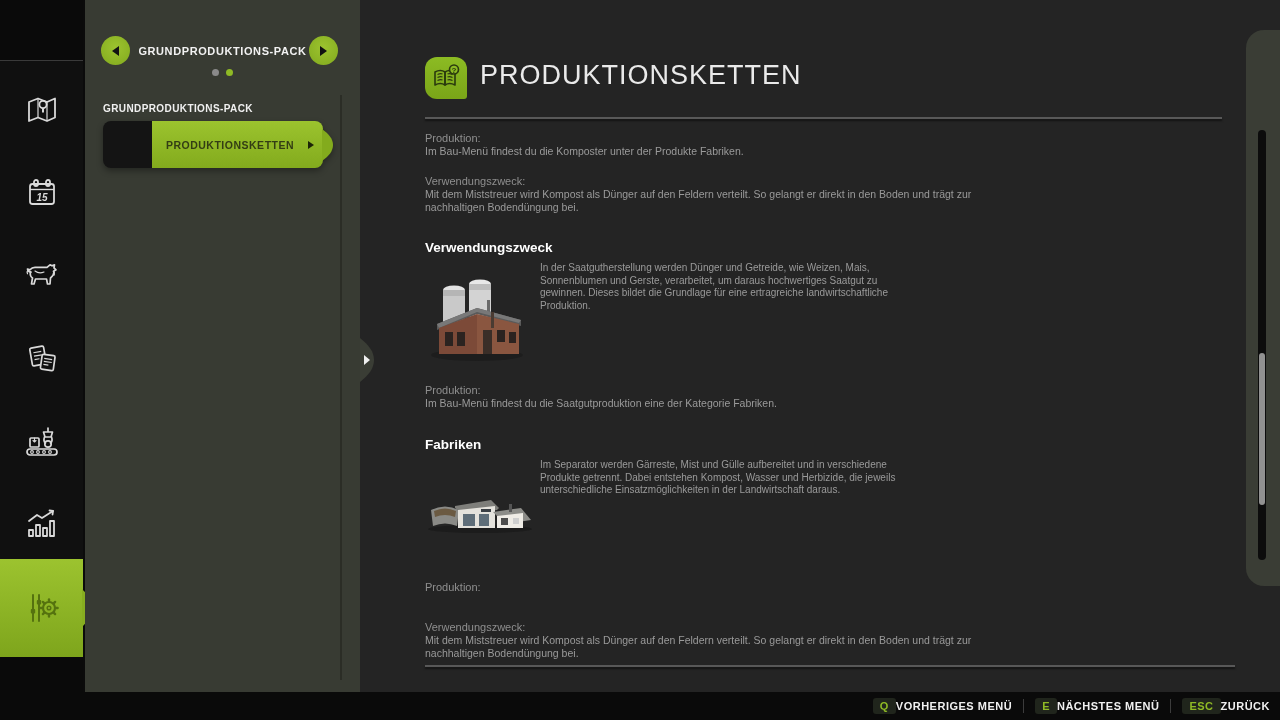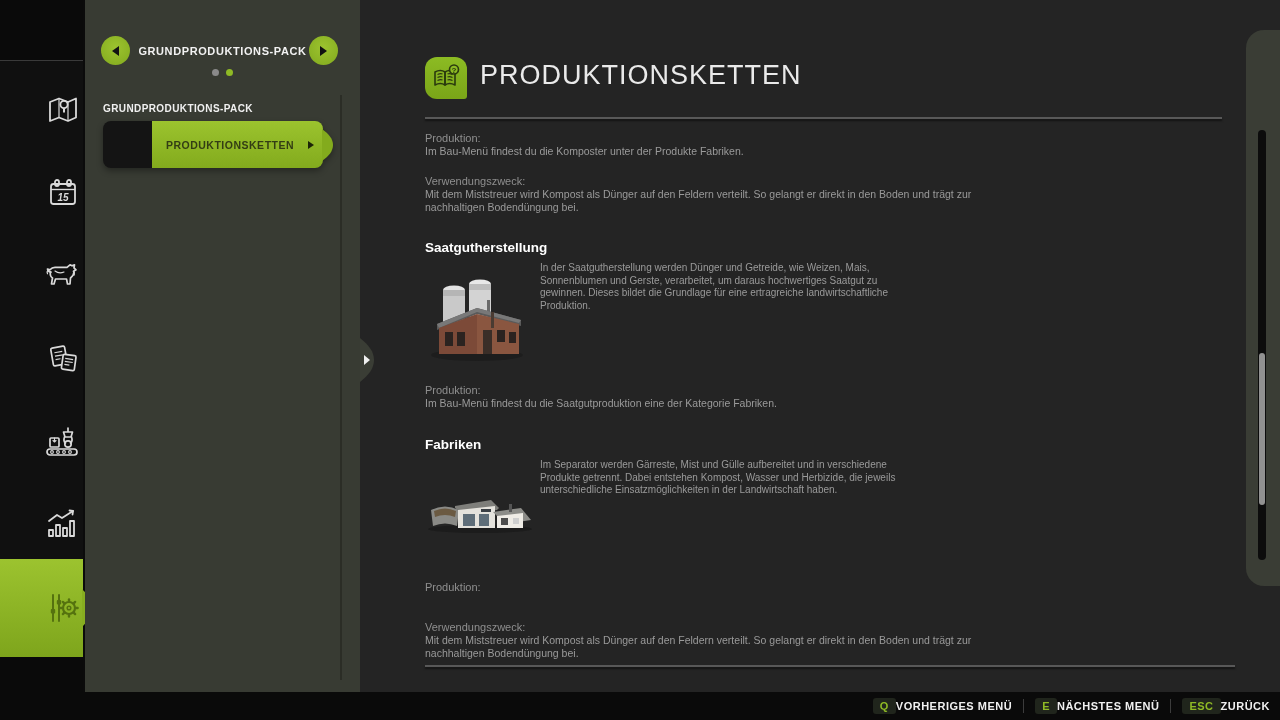--- a/index.html
+++ b/index.html
@@ -4,21 +4,21 @@
 <style>
   * { margin:0; padding:0; box-sizing:border-box; }
   html,body { width:1280px; height:720px; overflow:hidden; background:#0b0b0b;
               font-family:"Liberation Sans", sans-serif; }
   #stage { position:absolute; width:1280px; height:720px; background:#0b0b0b; }
 
   
   .sidebar { position:absolute; left:0; top:0; width:83px; height:692px; background:#0a0a0a; }
   .sidebar-top-divider { position:absolute; left:0; top:60px; width:83px; height:1px; background:#3a3a3a; }
   .side-tile { position:absolute; left:0; width:83px; height:98px; background:#101010;
-               border-bottom:1px solid #2c2c2c; display:flex; align-items:center; justify-content:flex-end; cursor:pointer;font-style:italic; }
+               border-bottom:1px solid #2c2c2c; display:flex; align-items:center; justify-content:center; cursor:pointer;font-style:italic; }
   .side-tile.active { background:linear-gradient(#9cc32f,#7ea51c); border-bottom:none; }
   .side-tile svg { display:block; }
 
   
   .subpanel { position:absolute; left:85px; top:0; width:275px; height:692px; background:#383b33; }
   .subpanel-header { position:absolute; left:0; top:36px; width:275px; height:30px; }
   .nav-arrow { position:absolute; top:0; width:29px; height:29px; border-radius:50%;
                background:radial-gradient(circle at 50% 40%, #9cc32f, #82aa1e);
                display:flex; align-items:center; justify-content:center; cursor:pointer; }
   .nav-arrow.left { left:16px; } .nav-arrow.right { left:224px; }
@@ -253,21 +253,21 @@
       <div class="k">Produktion:</div>
       <div class="v">Im Bau-Menü findest du die Komposter unter der Produkte Fabriken.</div>
     </div>
 
     <div class="note" style="top:175px">
       <div class="k">Verwendungszweck:</div>
       <div class="v">Mit dem Miststreuer wird Kompost als Dünger auf den Feldern verteilt. So gelangt er direkt in den Boden und trägt zur
 nachhaltigen Bodendüngung bei.</div>
     </div>
 
-    <div class="sec-heading" style="top:240px">Saatgutherstellung</div>
+    <div class="sec-heading" style="top:240px">Verwendungszweck</div>
 
     <div class="sec-img" style="top:262px">
       <svg width="106" height="100" viewBox="0 0 106 100">
         <ellipse cx="52" cy="93" rx="46" ry="6" fill="#1d1d1d"></ellipse>
         <rect x="18" y="28" width="22" height="42" fill="#c9c9c9"></rect>
         <ellipse cx="29" cy="28" rx="11" ry="4.5" fill="#e2e2e2"></ellipse>
         <path d="M18 28 h22 v6 h-22 z" fill="#b5b5b5"></path>
         <rect x="44" y="22" width="22" height="48" fill="#d3d3d3"></rect>
         <ellipse cx="55" cy="22" rx="11" ry="4.5" fill="#e8e8e8"></ellipse>
         <path d="M44 22 h22 v6 h-22 z" fill="#bdbdbd"></path>
@@ -308,21 +308,21 @@
         <rect x="56" y="23" width="10" height="3" fill="#3a3f44"></rect>
         <path d="M68 26 L96 22 L106 34 L80 38 Z" fill="#8c8c88"></path>
         <path d="M72 30 L98 27 L98 42 L72 42 Z" fill="#efece6"></path>
         <rect x="76" y="32" width="7" height="7" fill="#4c4c4c"></rect>
         <rect x="88" y="32" width="6" height="6" fill="#cfcfcf"></rect>
         <rect x="84" y="18" width="3" height="8" fill="#555"></rect>
       </svg>
     </div>
     <div class="sec-text" style="top:459px">Im Separator werden Gärreste, Mist und Gülle aufbereitet und in verschiedene
 Produkte getrennt. Dabei entstehen Kompost, Wasser und Herbizide, die jeweils
-unterschiedliche Einsatzmöglichkeiten in der Landwirtschaft haben.</div>
+unterschiedliche Einsatzmöglichkeiten in der Landwirtschaft daraus.</div>
 
     <div class="note" style="top:581px">
       <div class="k">Produktion:</div>
     </div>
 
     <div class="note" style="top:621px">
       <div class="k">Verwendungszweck:</div>
       <div class="v">Mit dem Miststreuer wird Kompost als Dünger auf den Feldern verteilt. So gelangt er direkt in den Boden und trägt zur
 nachhaltigen Bodendüngung bei.</div>
     </div>

